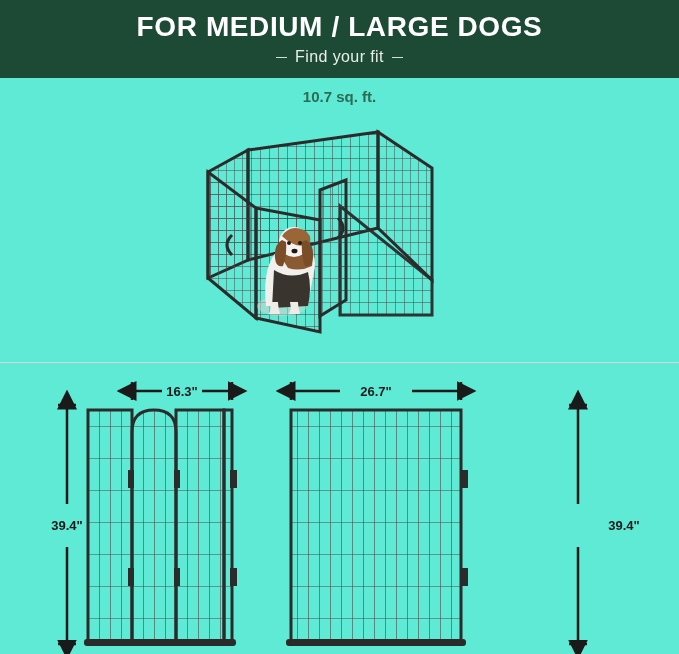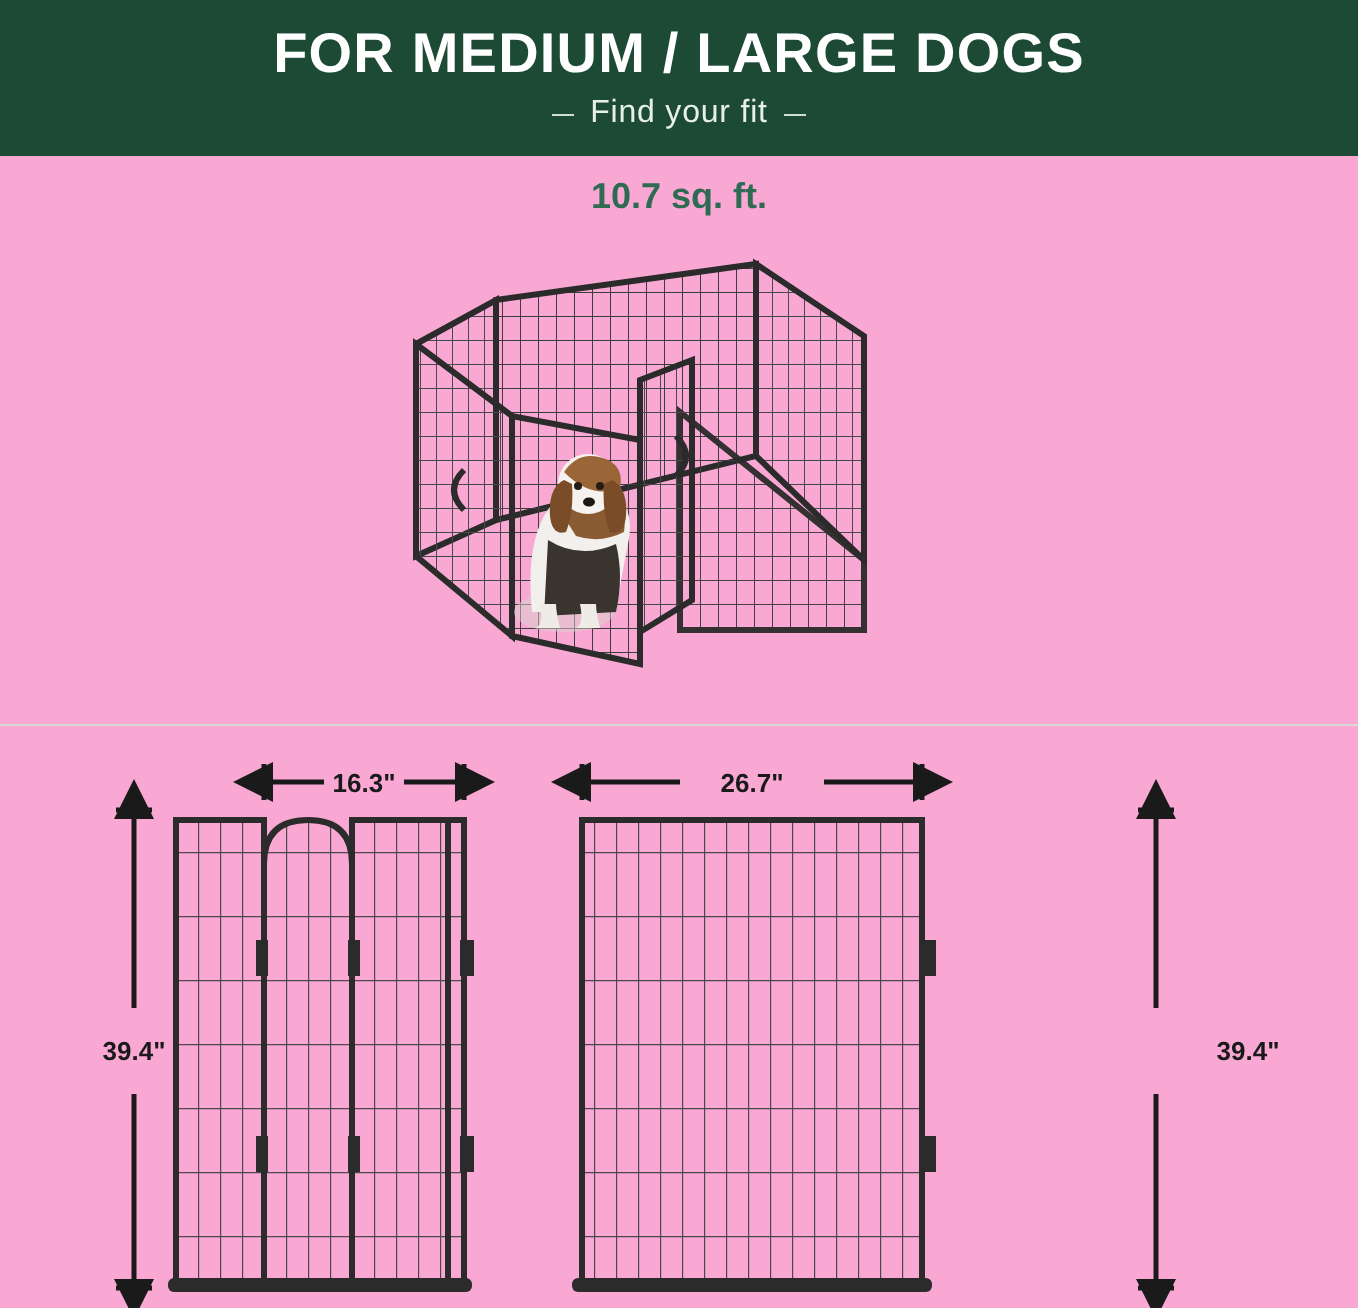--- a/index.html
+++ b/index.html
@@ -11,21 +11,21 @@
     width: 679px;
     height: 654px;
     font-family: "Liberation Sans", sans-serif;
     overflow: hidden;
     position: relative;
   }
   .page {
     position: relative;
     width: 679px;
     height: 654px;
-    background: #f9a8d4;
+    background: #5eead4;
   }
 
   
   .banner {
     position: absolute;
     left: 0;
     top: 0;
     width: 679px;
     height: 78px;
     background: #1d4a35;
@@ -60,21 +60,21 @@
   }
 
   
   .area-label {
     position: absolute;
     top: 88px;
     left: 0;
     width: 679px;
     text-align: center;
     color: #2e6b52;
-    font-size: 18px;
+    font-size: 15px;
     font-weight: bold;
   }
 
   
   .hero {
     position: absolute;
     left: 170px;
     top: 110px;
     width: 340px;
     height: 250px;

